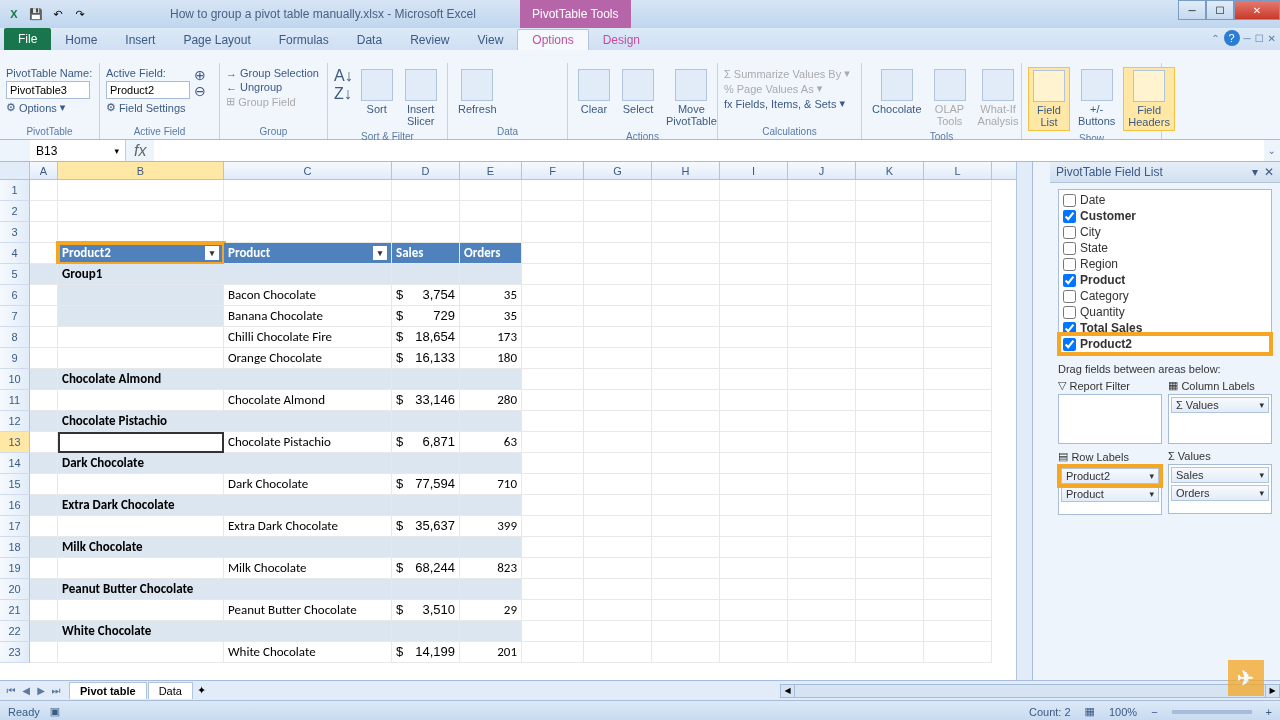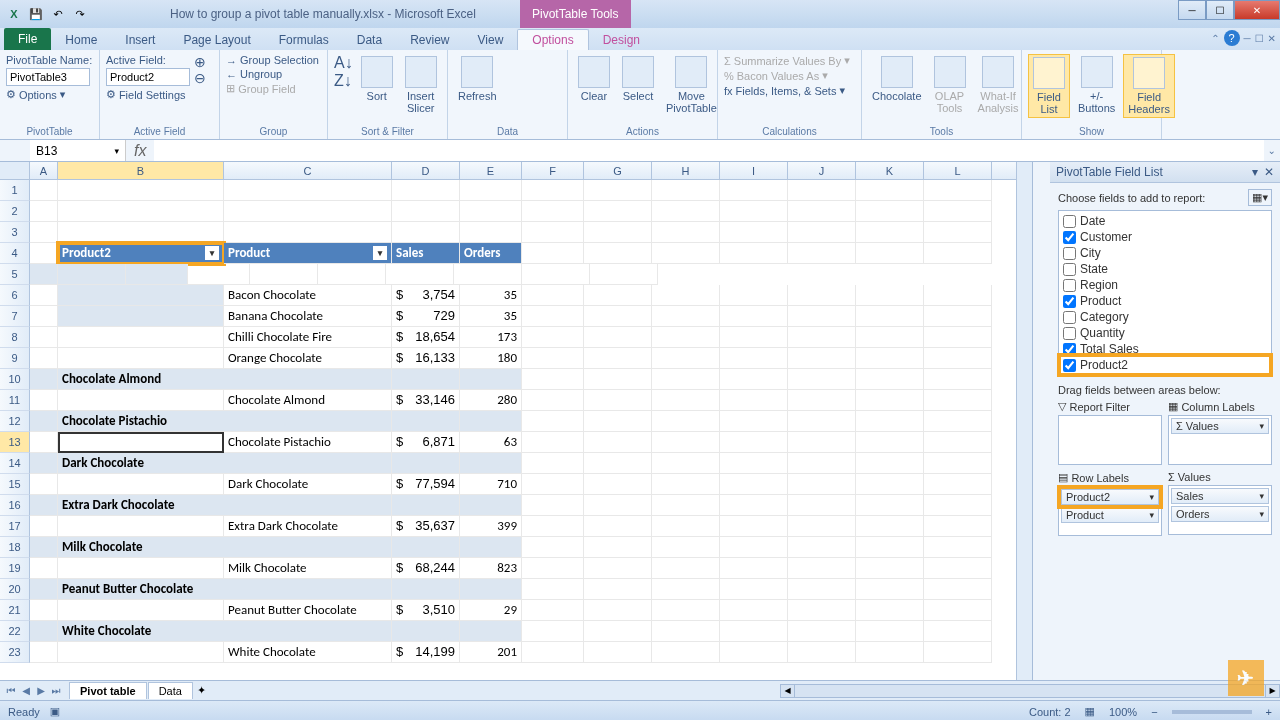--- a/index.html
+++ b/index.html
@@ -18,21 +18,21 @@
 
 .ribbon-tabs { height: 22px; background: linear-gradient(#dce9f7, #cfe0f3); display: flex; align-items: flex-end; padding-left: 4px; position: relative; }
 .ribbon-tab { padding: 3px 14px; font-size: 12px; color: #3b5a85; cursor: pointer; }
 .ribbon-tab.file { background: #19754b; color: #fff; border-radius: 2px 2px 0 0; padding: 4px 14px; }
 .ribbon-tab.active { background: #f5f9fd; border: 1px solid #b0c4de; border-bottom: none; border-radius: 2px 2px 0 0; color: #c14f9e; }
 .ribbon-right { position: absolute; right: 4px; top: 2px; display: flex; gap: 4px; align-items: center; }
 .ribbon-right .help { width: 16px; height: 16px; background: #2b7cd3; border-radius: 50%; color: #fff; font-size: 11px; display: flex; align-items: center; justify-content: center; }
 
 
 .ribbon { height: 90px; background: #f1f6fc; border-bottom: 1px solid #a6bcd9; display: flex; }
-.ribbon-group { border-right: 1px solid #c3d4e8; padding: 4px 6px 2px; display: flex; flex-direction: column; justify-content: space-between; }
+.ribbon-group { border-right: 1px solid #c3d4e8; padding: 4px 6px 2px; display: flex; flex-direction: column; justify-content: space-between; margin-top: 13px; }
 .ribbon-group-label { font-size: 10px; color: #5a7aa5; text-align: center; padding-top: 2px; }
 .rg-content { display: flex; align-items: flex-start; gap: 4px; font-size: 11px; color: #3b5a85; }
 .rg-col { display: flex; flex-direction: column; gap: 2px; }
 .rg-row { display: flex; align-items: center; gap: 3px; white-space: nowrap; }
 .rg-input { border: 1px solid #a6bcd9; background: #fff; padding: 1px 3px; font-size: 11px; height: 18px; }
 .rg-big { display: flex; flex-direction: column; align-items: center; gap: 2px; padding: 2px 4px; }
 .rg-big-icon { width: 32px; height: 32px; background: #e1ecf8; border: 1px solid #b0c4de; }
 .highlighted { background: #ffe8a6; border: 1px solid #f5c242; }
 
 
@@ -63,21 +63,21 @@
 
 
 .field-pane { width: 248px; border-left: 1px solid #a6bcd9; background: #eef4fb; display: flex; flex-direction: column; padding-left: 17px; }
 .fp-title { background: linear-gradient(#e6eef8, #d2e0f0); padding: 3px 6px; font-size: 12px; color: #3b5a85; display: flex; justify-content: space-between; align-items: center; border-bottom: 1px solid #b0c4de; }
 .fp-close { font-size: 12px; cursor: pointer; }
 .fp-body { padding: 6px 8px; font-size: 11px; color: #333; flex: 1; display: flex; flex-direction: column; }
 .fp-choose { display: flex; justify-content: space-between; align-items: center; margin-bottom: 4px; }
 .fp-fields { border: 1px solid #a6bcd9; background: #fff; padding: 2px; margin-bottom: 8px; }
 .fp-field { display: flex; align-items: center; gap: 4px; padding: 1px 2px; font-size: 12px; }
 .fp-field input { margin: 0; }
-.fp-field.bold label { font-weight: normal; }
+.fp-field.bold label { font-weight: bold; }
 .fp-field.hl { outline: 4px solid #f5a623; }
 .fp-drag { font-size: 11px; margin-bottom: 4px; }
 .fp-areas { display: grid; grid-template-columns: 1fr 1fr; gap: 6px; }
 .fp-area { display: flex; flex-direction: column; }
 .fp-area-label { font-size: 11px; display: flex; align-items: center; gap: 3px; margin-bottom: 2px; }
 .fp-area-box { border: 1px solid #a6bcd9; background: #fff; min-height: 50px; padding: 2px; }
 .fp-chip { background: linear-gradient(#f8fafd, #e1ecf8); border: 1px solid #b0c4de; font-size: 11px; padding: 1px 4px; margin-bottom: 2px; display: flex; justify-content: space-between; align-items: center; }
 .fp-chip.hl { outline: 4px solid #f5a623; }
 .fp-chip .dd { font-size: 9px; }
 
@@ -220,21 +220,21 @@
           <div class="rg-big-icon"></div>
           <span style="text-align:center;white-space:pre">Move
 PivotTable</span>
         </div>
     </div>
     <div class="ribbon-group-label">Actions</div>
   </div>
   <div class="ribbon-group" style="width:144px">
     <div class="rg-content rg-col">
       <div class="rg-row" style="color:#aaa">Σ <span>Summarize Values By</span> ▾</div>
-      <div class="rg-row" style="color:#aaa">% <span>Bacon Values As</span> ▾</div>
+      <div class="rg-row" style="color:#aaa">% <span>Page Values As</span> ▾</div>
       <div class="rg-row">fx <span>Fields, Items, &amp; Sets</span> ▾</div>
     </div>
     <div class="ribbon-group-label">Calculations</div>
   </div>
   <div class="ribbon-group" style="width:160px">
     <div class="rg-content">
       <div class="rg-big">
           <div class="rg-big-icon"></div>
           <span>Chocolate</span>
         </div>
@@ -357,20 +357,21 @@
           <div class="cell" style="width:68px"></div>
           <div class="cell" style="width:68px"></div>
           <div class="cell" style="width:68px"></div>
           <div class="cell" style="width:68px"></div>
           <div class="cell" style="width:68px"></div>
           <div class="cell" style="width:68px"></div>
         </div>
         <div class="row">
           <div class="row-h">5</div>
           <div class="cell pv-group" style="width:28px"></div>
+          <div class="cell pv-group" style="width:334px">Group1</div>
           <div class="cell pv-group" style="width:68px"></div>
           <div class="cell pv-group" style="width:62px"></div>
           <div class="cell" style="width:62px"></div>
           <div class="cell" style="width:68px"></div>
           <div class="cell" style="width:68px"></div>
           <div class="cell" style="width:68px"></div>
           <div class="cell" style="width:68px"></div>
           <div class="cell" style="width:68px"></div>
           <div class="cell" style="width:68px"></div>
         </div>
@@ -676,24 +677,20 @@
 
   <div class="field-pane">
     <div class="fp-title">
       <span>PivotTable Field List</span>
       <span style="display:flex;gap:6px">
           <span>▾</span>
           <span class="fp-close">✕</span>
         </span>
     </div>
     <div class="fp-body">
-      <div class="fp-choose">
-        <span>Choose fields to add to report:</span>
-        <span style="border:1px solid #a6bcd9;padding:1px 3px">▦▾</span>
-      </div>
       <div class="fp-fields" id="fp-fields">
           <div class="fp-field">
       <input type="checkbox" style="">
       <label>Date</label>
     </div>
           <div class="fp-field bold">
       <input type="checkbox" checked="" style="">
       <label>Customer</label>
     </div>
           <div class="fp-field">

